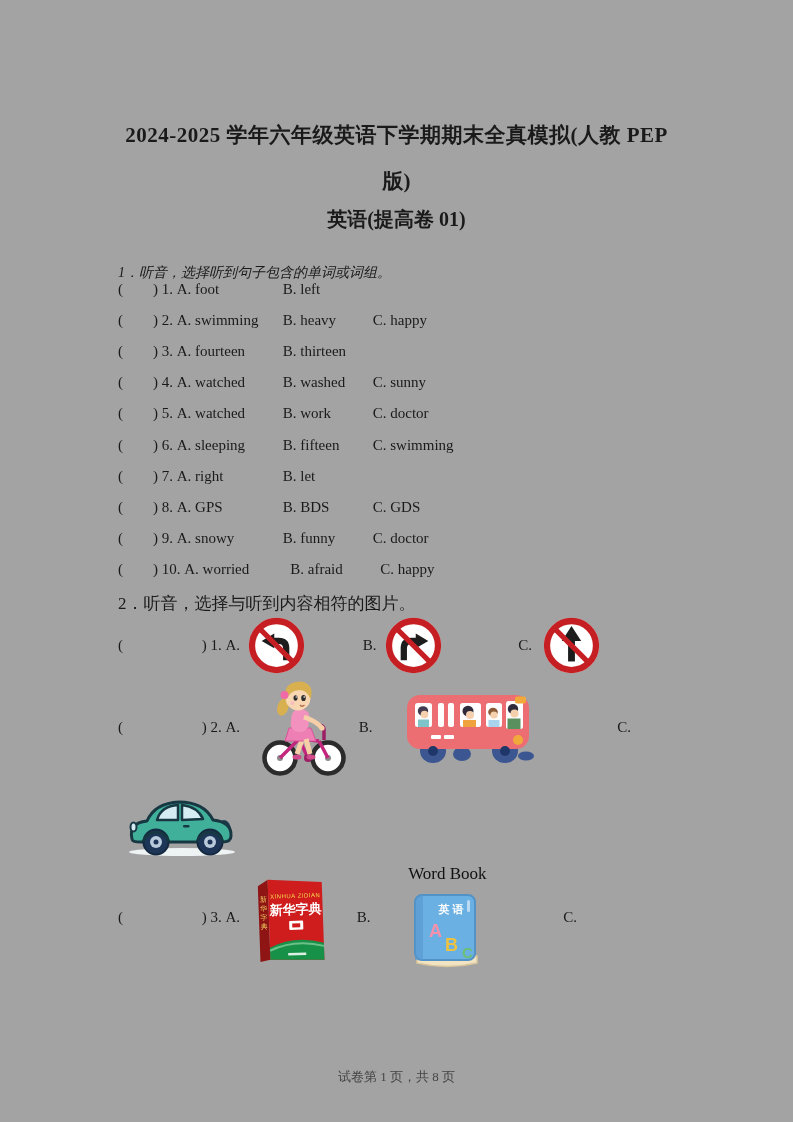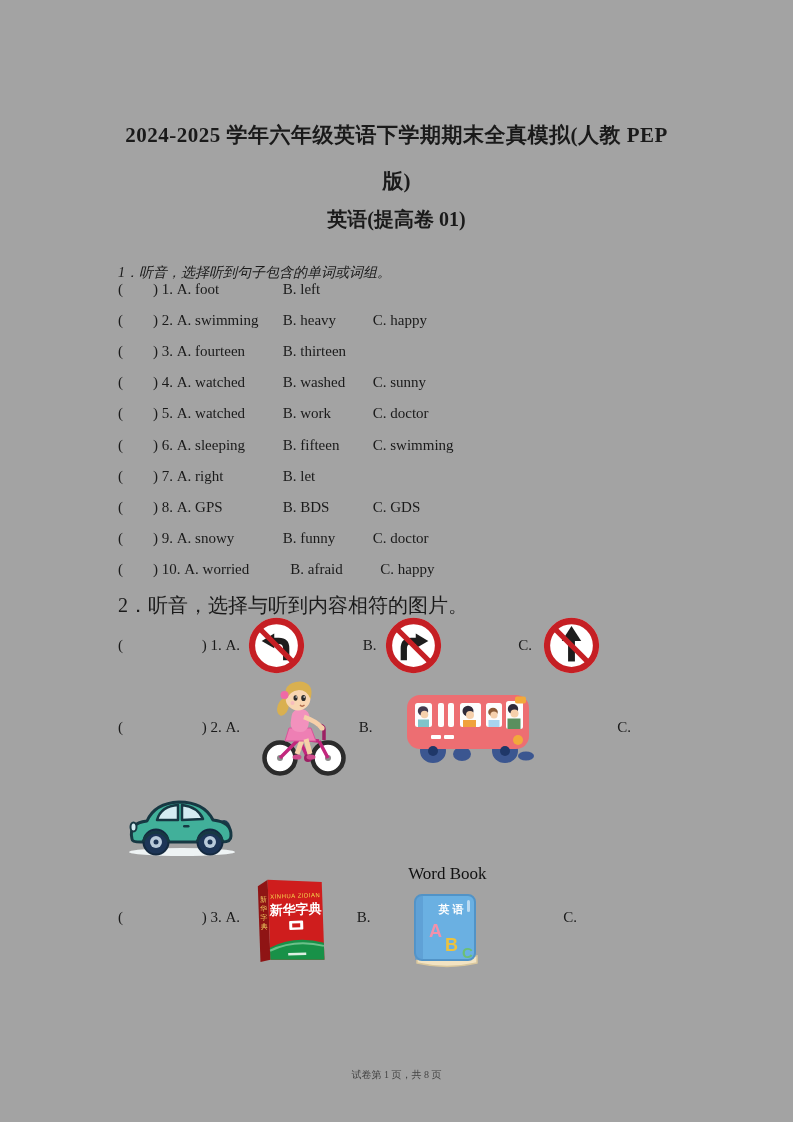--- a/index.html
+++ b/index.html
@@ -14,42 +14,42 @@
     font-size:21px; font-weight:bold; }
   .subtitle   { position:absolute; top:206px; left:0; width:100%; text-align:center;
     font-size:20px; font-weight:bold; }
   .s1-head { position:absolute; top:264px; left:118px; font-size:14px;font-style:italic; }
   .s1-rows { position:absolute; top:274px; left:118px; width:600px; }
   .q-row { height:31.1px; display:flex; align-items:center; font-size:15px; }
   .pre  { white-space:pre; }
   .opt-a { width:106px; }
   .opt-b { width:90px; }
   .opt-c { flex:1; }
-  .s2-head { position:absolute; top:592px; left:118px; font-size:20px; }
+  .s2-head { position:absolute; top:592px; left:118px; font-size:17px; }
   .img-row { position:absolute; left:118px; display:flex; align-items:center; font-size:15px; }
   .row-signs { top:612px; height:66px; }
   .row-vehicles { top:676px; height:102px; }
   .row-books { top:866px; height:102px; }
   .pre2 { white-space:pre; }
   .lab { white-space:pre; }
   .sign { width:57px; height:57px; margin-left:4px; }
   .sign-b { margin-left:5px; }
   .sign-c { margin-left:7px; }
   .gap-s1 { width:58px; } .gap-s2 { width:76px; }
   .girl { width:95px; height:100px; margin-left:12px; }
   .bus  { width:133px; height:85px; margin-left:26px; }
   .gap-v1 { width:8px; } .gap-v2 { width:82px; }
   .car-block { position:absolute; top:792px; left:125px; width:113px; height:66px; }
   .dict { width:80px; height:92px; margin-left:5px; }
   .wordbook-col { margin-left:33px; width:80px; display:flex; flex-direction:column; align-items:center; }
   .wordbook-caption { font-size:17px; color:#111; line-height:20px; margin-bottom:8px; white-space:nowrap; }
   .wbook { width:80px; height:78px; }
   .gap-b1 { width:28px; } .gap-b2 { width:76px; }
   .footer { position:absolute; top:1068px; left:0; width:100%; text-align:center;
-    font-size:10px; color:#454545; }
+    font-size:13px; color:#454545; }
   svg text { font-family: "Liberation Sans", "DejaVu Sans", sans-serif; }
 </style>
 </head>
 <body>
 
 <div class="sheet">
 
   <div class="title-line1">2024-2025 学年六年级英语下学期期末全真模拟(人教 PEP</div>
   <div class="title-line2">版)</div>
   <div class="subtitle">英语(提高卷 01)</div>

